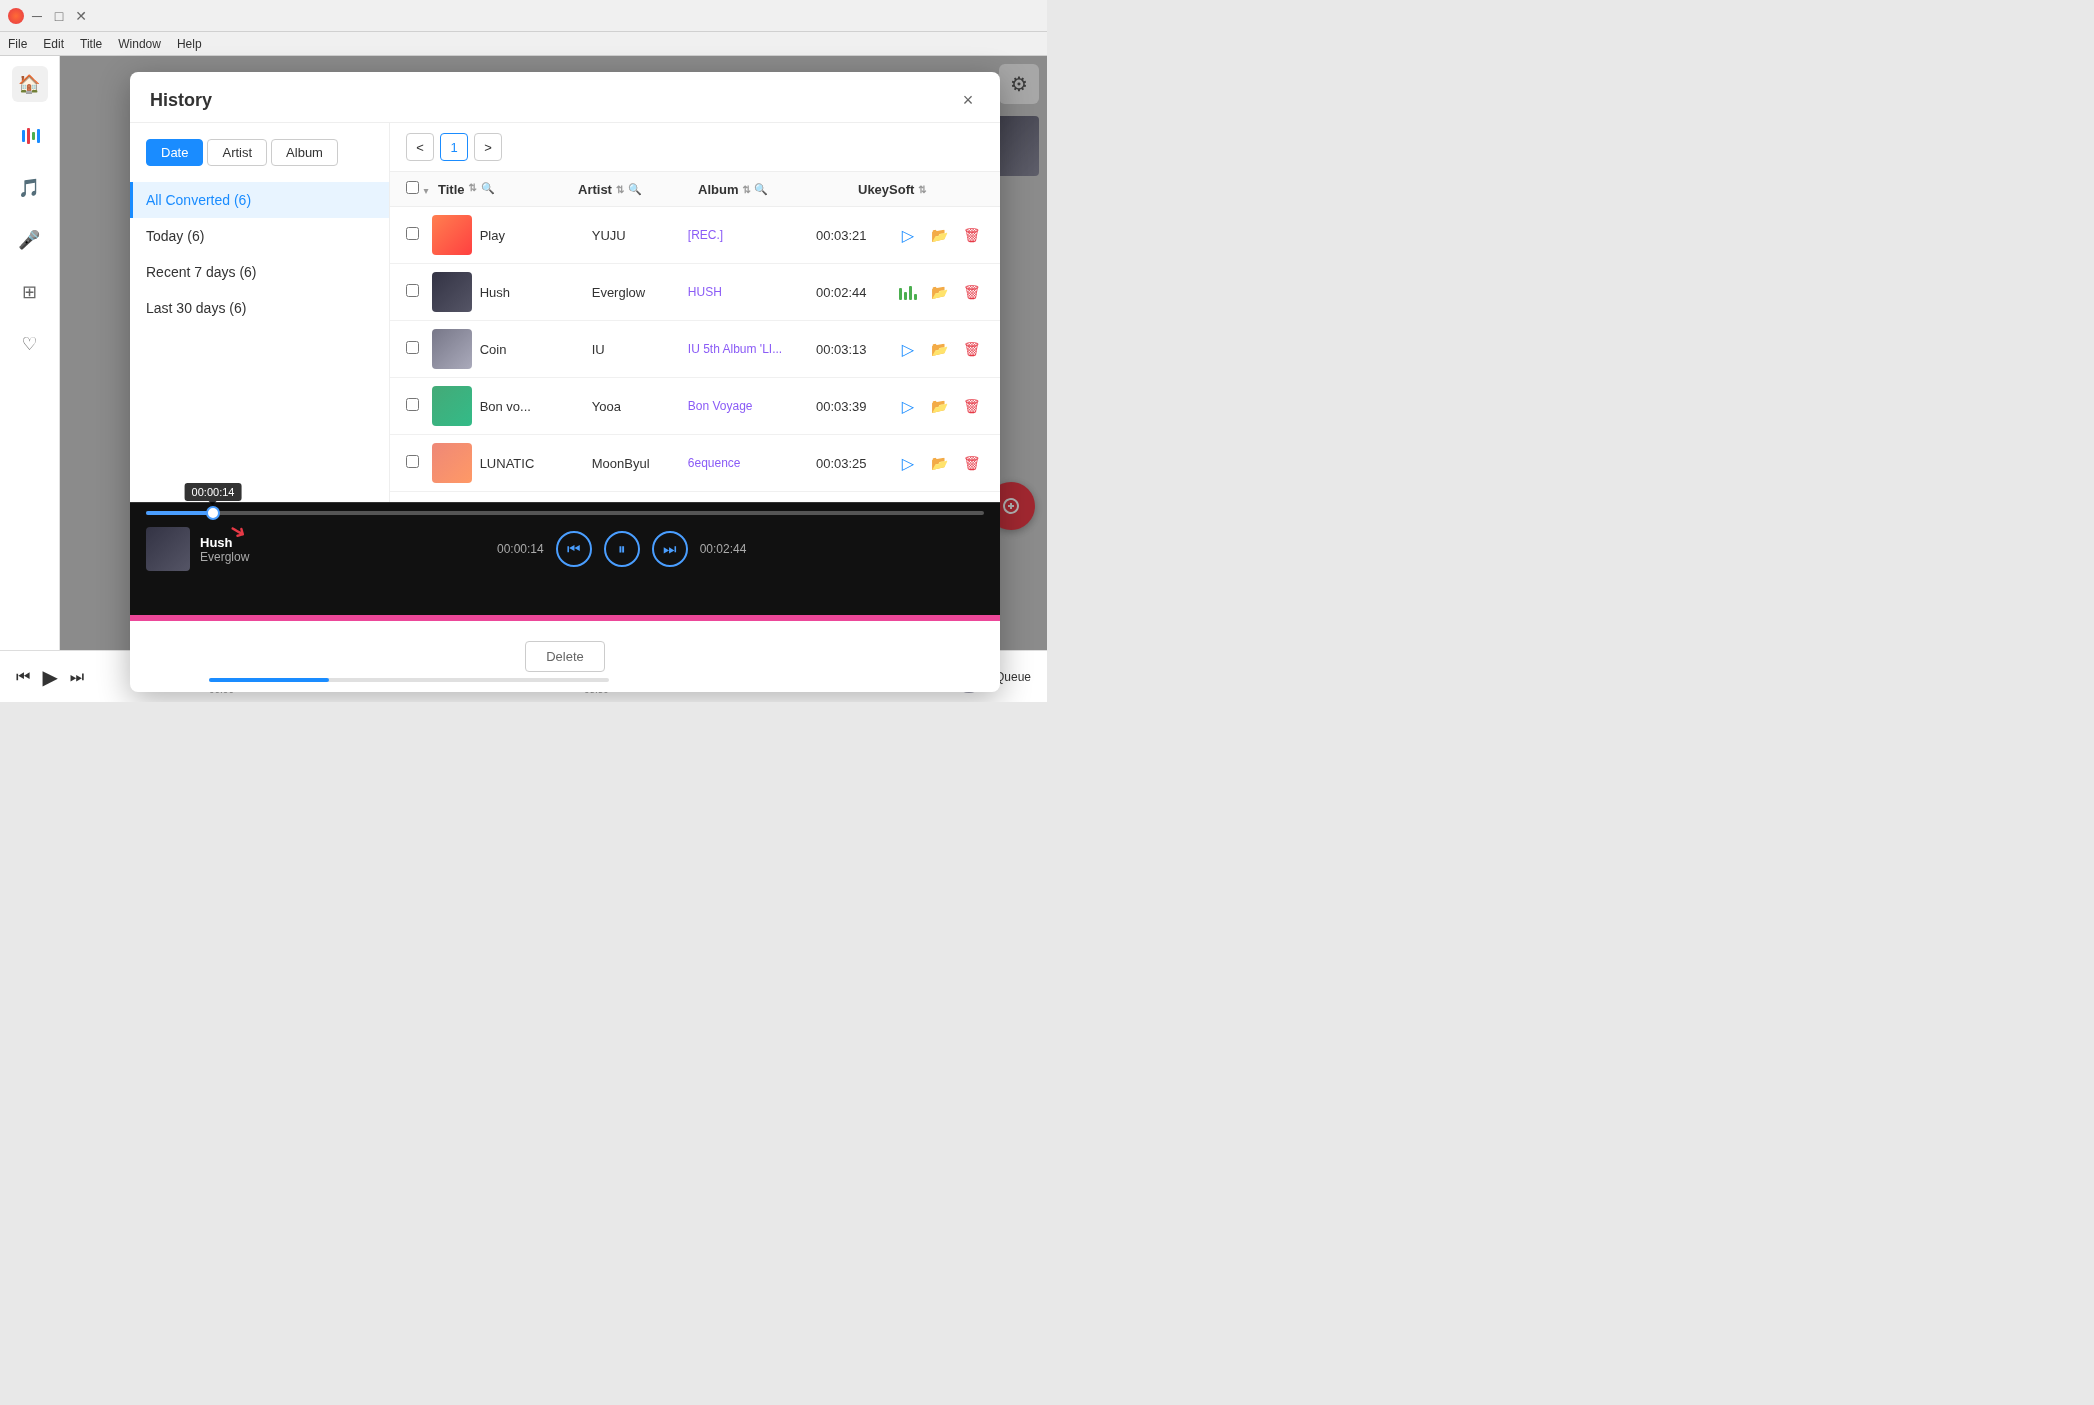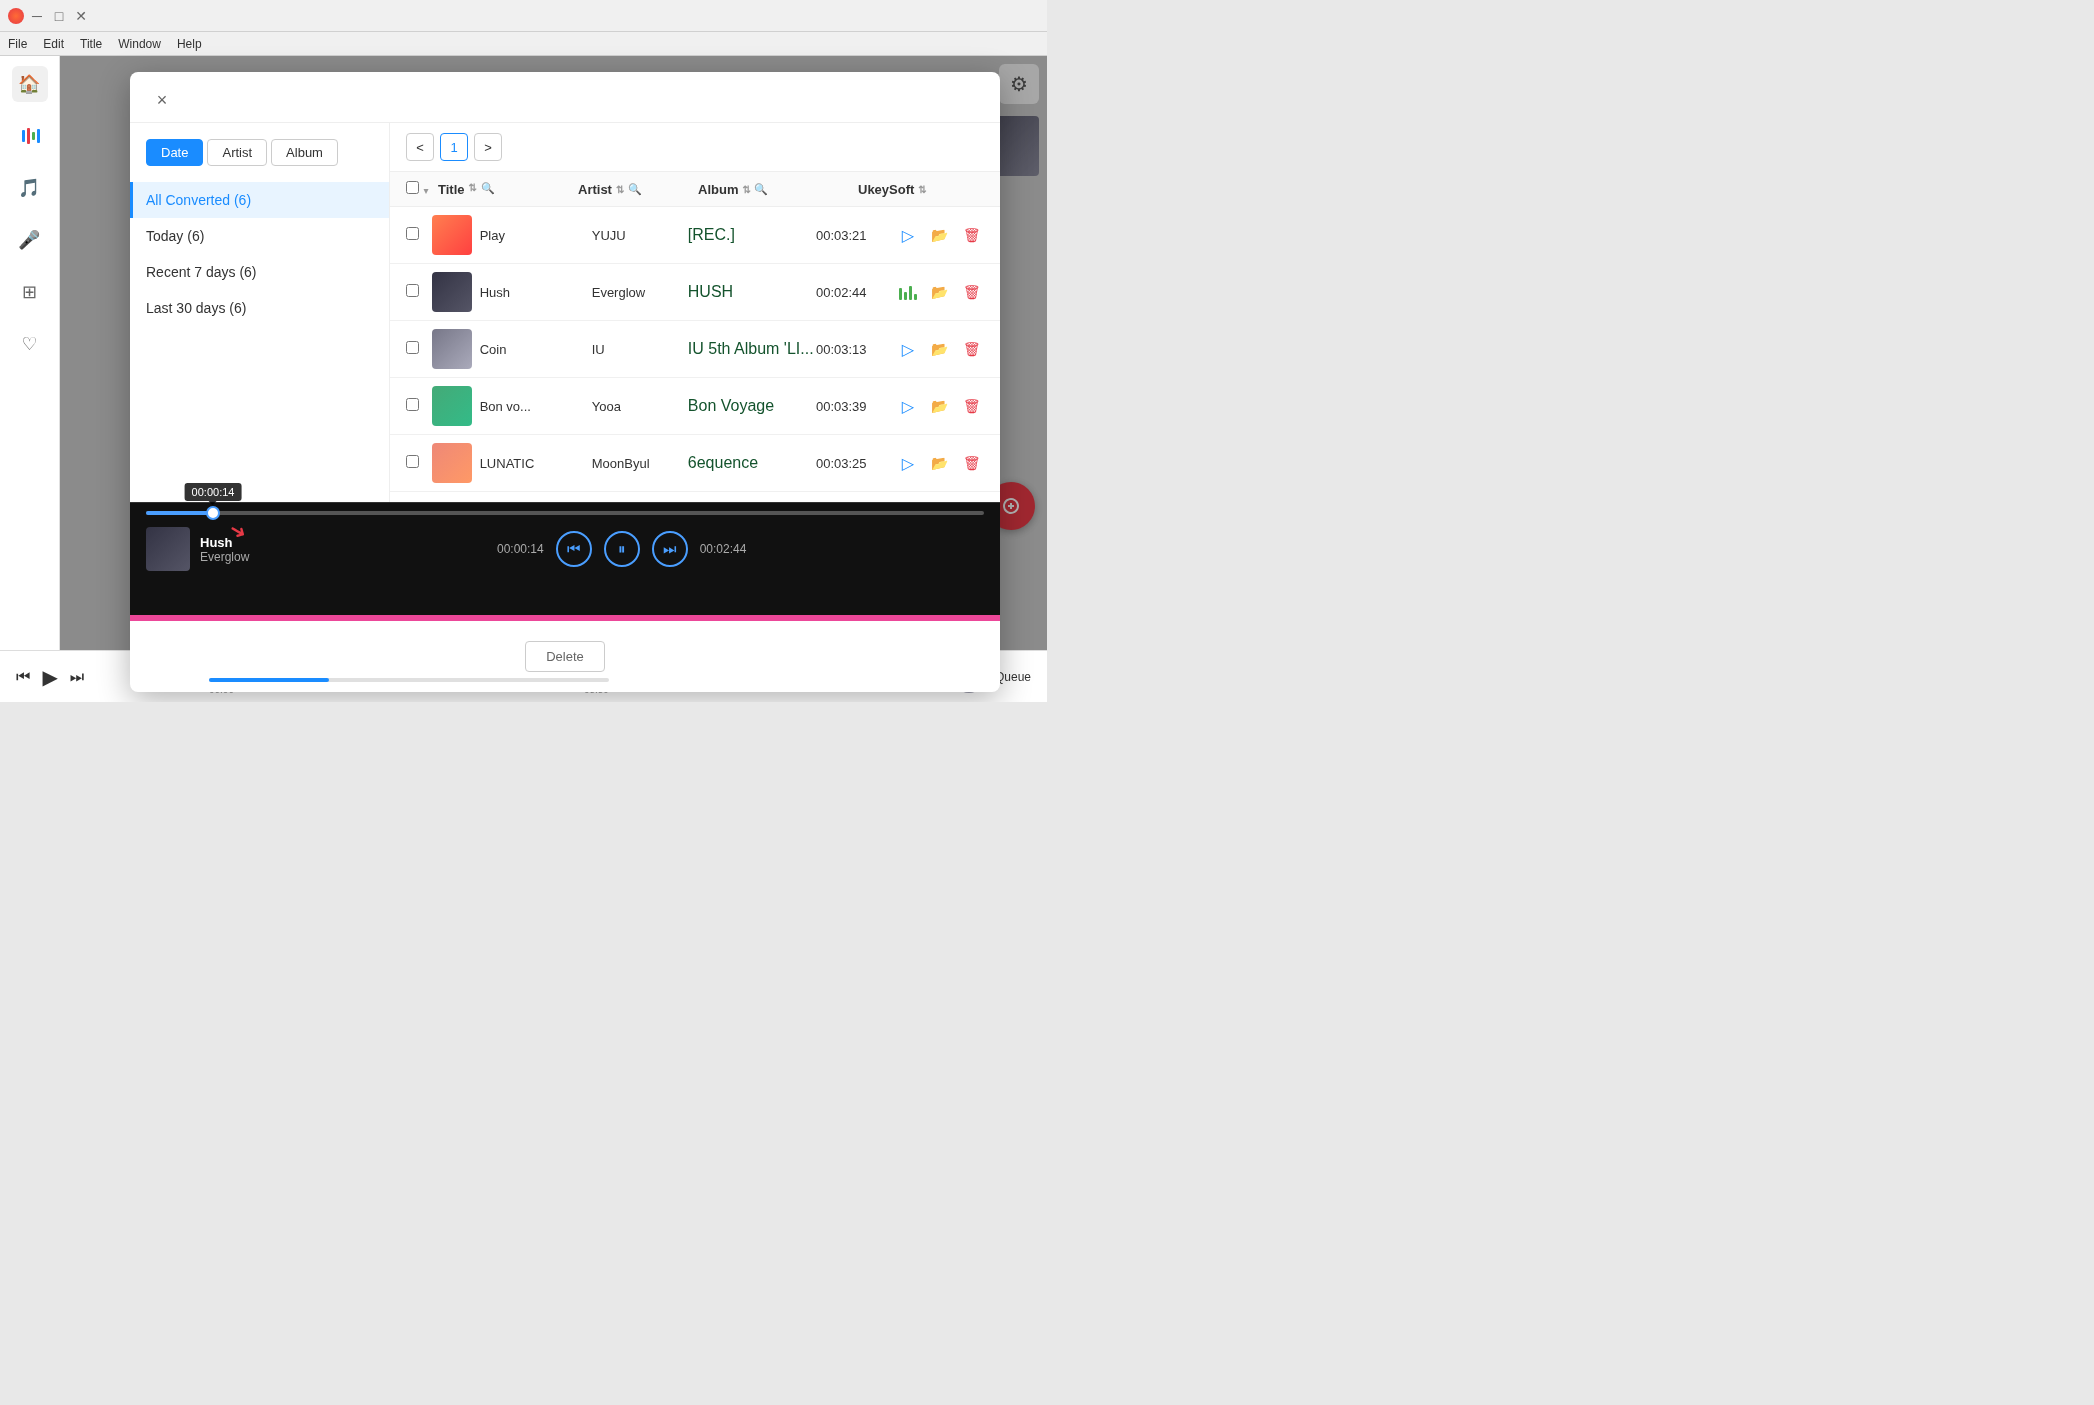--- a/index.html
+++ b/index.html
@@ -327,21 +327,21 @@
       flex-shrink: 0;
     }
     .thumb-play { background: linear-gradient(135deg, #ff7f50, #ff4040); }
     .thumb-hush { background: linear-gradient(135deg, #334, #556); }
     .thumb-coin { background: linear-gradient(135deg, #778, #aab); }
     .thumb-bon { background: linear-gradient(135deg, #4a7, #3b8); }
     .thumb-lunatic { background: linear-gradient(135deg, #e87, #f96); }
 
     .row-title { width: 140px; font-size: 13px; color: #333; white-space: nowrap; overflow: hidden; text-overflow: ellipsis; }
     .row-artist { width: 120px; font-size: 13px; color: #333; }
-    .row-album { width: 160px; font-size: 16px; color: #14532d; white-space: nowrap; overflow: hidden; text-overflow: ellipsis; }
+    .row-album { width: 160px; font-size: 12px; color: #8b5cf6; white-space: nowrap; overflow: hidden; text-overflow: ellipsis; }
     .row-duration { width: 100px; font-size: 13px; color: #333; }
     .row-actions { flex: 1; display: flex; gap: 8px; align-items: center; }
 
     .action-btn {
       width: 24px;
       height: 24px;
       display: flex;
       align-items: center;
       justify-content: center;
       cursor: pointer;
@@ -625,20 +625,21 @@
       <svg width="20" height="20" viewBox="0 0 20 20" fill="white">
         <path d="M10 2C14.4 2 18 5.6 18 10s-3.6 8-8 8-8-3.6-8-8 3.6-8 8-8zm0 2c-3.3 0-6 2.7-6 6s2.7 6 6 6 6-2.7 6-6-2.7-6-6-6zm1 3v2h2v2h-2v2H9v-2H7V9h2V7h2z"></path>
       </svg>
     </div>
 
     <div class="modal-overlay">
 
       <div class="history-dialog">
 
         <div class="dialog-header">
+          <span class="dialog-title">History</span>
           <button class="dialog-close">×</button>
         </div>
 
         <div class="dialog-body">
 
           <div class="left-panel">
             <div class="filter-buttons">
               <button class="filter-btn active">Date</button>
               <button class="filter-btn">Artist</button>
               <button class="filter-btn">Album</button>

